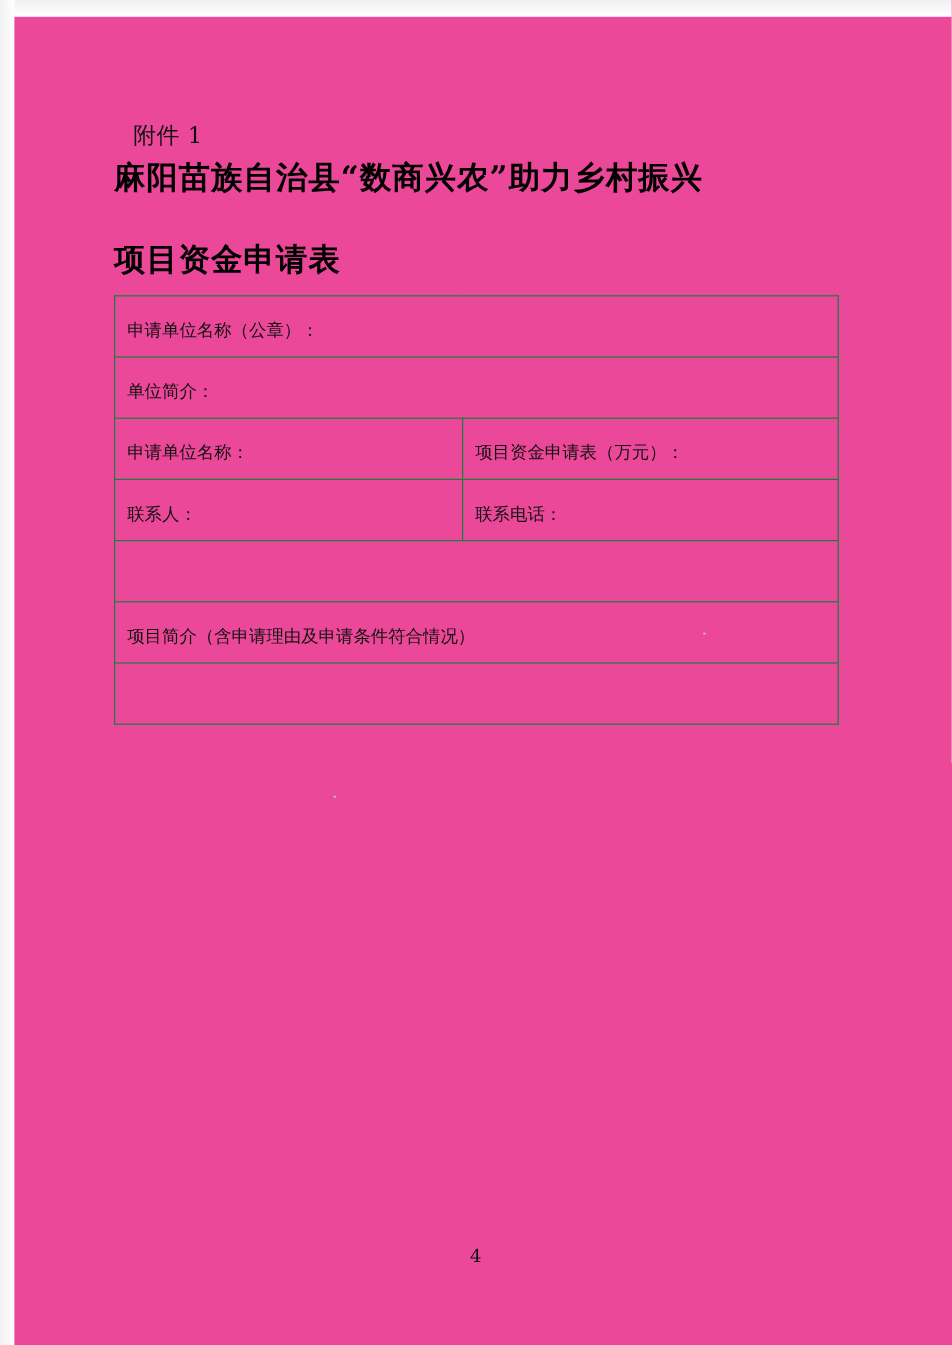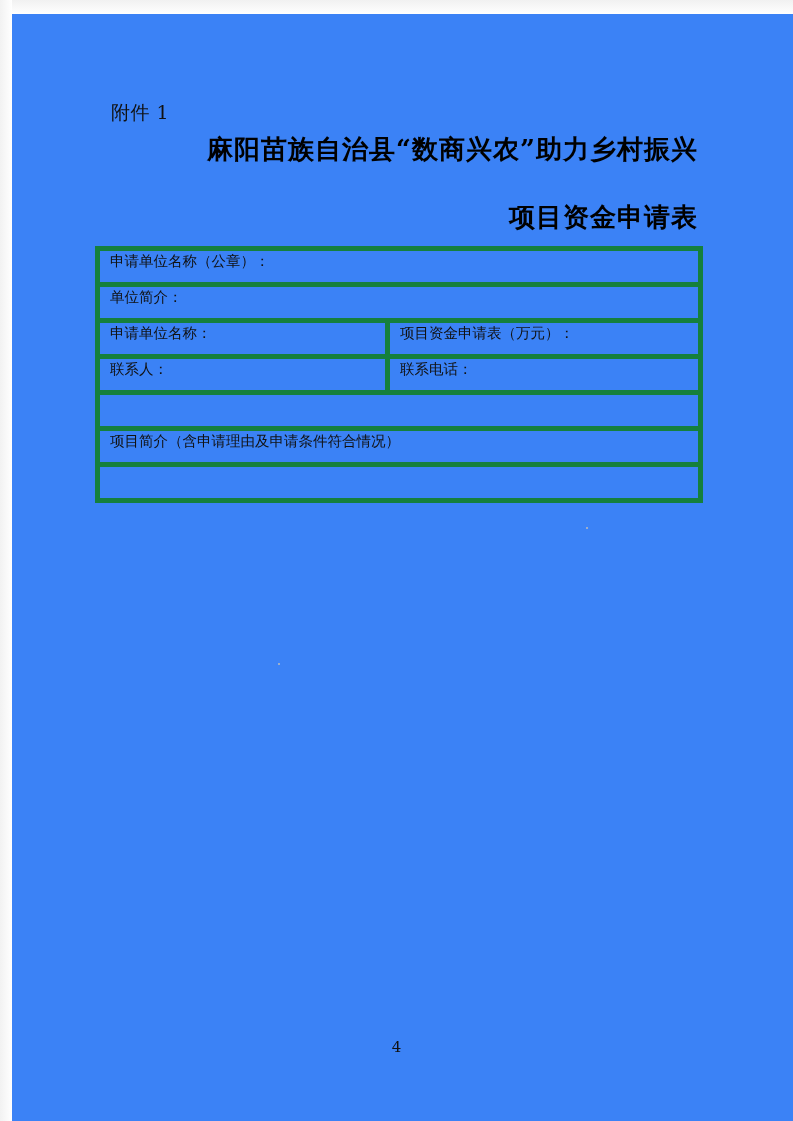--- a/index.html
+++ b/index.html
@@ -13,62 +13,62 @@
     position: relative;
     font-family: "DejaVu Sans", "Liberation Sans", sans-serif;
     color: #000000;
     overflow: hidden;
   }
   .page {
     position: absolute;
     left: 0; top: 0;
     width: 793px;
     height: 1121px;
-    background: #3b82f6;
+    background: #ec4899;
   }
   .doc-body {
     position: absolute;
     left: 95px;
     top: 100px;
     width: 603px;
   }
   .attachment-label {
     font-family: "DejaVu Serif", "Liberation Serif", serif;
     font-size: 19px;
     letter-spacing: 0.5px;
     margin-left: 16px;
     margin-bottom: 6px;
     color: #111;
   }
   .doc-title {
-    text-align: right;
+    text-align: left;
     font-family: "DejaVu Serif", "Liberation Serif", serif;
     font-weight: bold;
     font-size: 26px;
     line-height: 1.38;
     color: #000;
     letter-spacing: 1px;
     margin-bottom: 10px;
   }
   .doc-title .line2 {
     display: block;
     margin-top: 32px;
   }
   table.form {
     border-collapse: collapse;
     width: 603px;
     table-layout: fixed;
     margin-top: 4px;
   }
   table.form td {
-    border: 5px solid #15803d;
+    border: 1px solid #15803d;
     font-family: "DejaVu Serif", "Liberation Serif", serif;
     font-size: 14.5px;
     color: #111;
-    padding: 0 0 9px 10px;
+    padding: 19px 0 9px 10px;
     vertical-align: top;
     line-height: 1.4;
     height: 22px;
   }
   td.tall-1 { height: 270px; }
   td.tall-2 { height: 196px; }
   .page-number {
     position: absolute;
     left: 0;
     top: 1038px;

